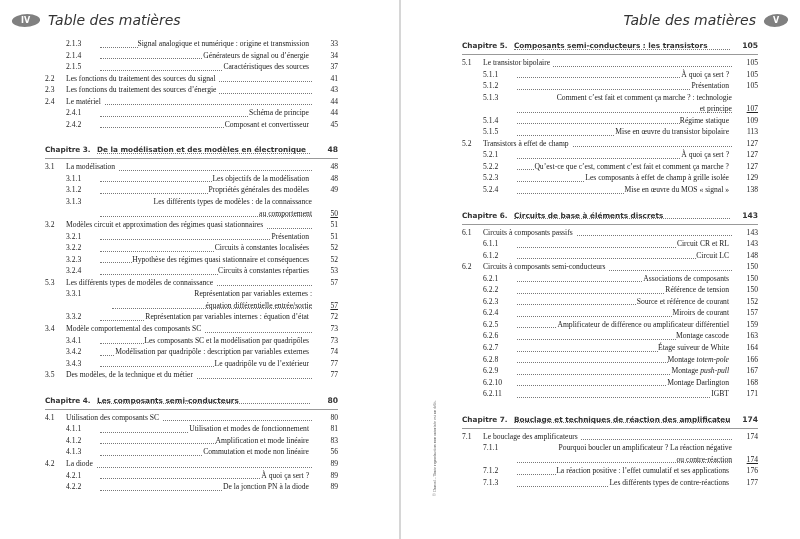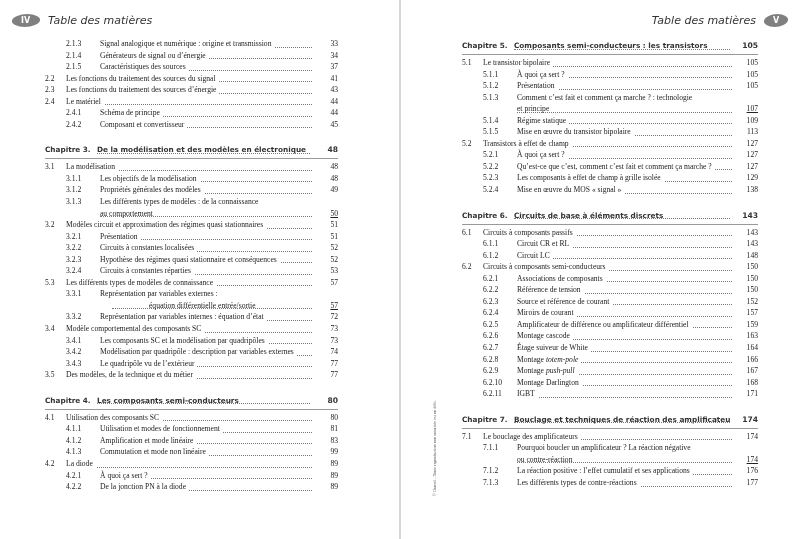--- a/index.html
+++ b/index.html
@@ -12,39 +12,39 @@
   #right-page { left:402px; width:398px; }
   .divider { position:absolute; left:399px; top:0; width:2px; height:539px; background:#d6d6d6; }
 
   .header { position:absolute; top:12px; height:16px; display:flex; align-items:center; }
   .badge {
     background:#808080; color:#fff; font-family:"DejaVu Sans", sans-serif; font-weight:bold;
     font-size:8px; height:13px; line-height:13px; text-align:center; border-radius:50% / 50%;
     transform:skewX(-12deg);
   }
   .badge span { display:inline-block; transform:skewX(12deg); }
-  .running-title { font-family:"DejaVu Sans", sans-serif; font-style:italic; font-size:11px; color:#333; }
+  .running-title { font-family:"DejaVu Sans", sans-serif; font-style:italic; font-size:14px; color:#333; }
   #left-header { left:12px; }
   #left-header .badge { width:28px; margin-right:8px; }
   #right-header { right:12px; }
   #right-header .badge { width:24px; margin-left:8px; }
 
   .toc { position:absolute; font-size:7.6px; line-height:11.55px; }
   #left-toc { left:45px; top:38px; width:293px; }
   #right-toc { left:60px; top:38px; width:296px; }
 
   .row { position:relative; height:11.55px; white-space:nowrap; }
   .row.two { height:23.1px; }
   .num { position:absolute; left:0; }
   .txt { position:absolute; right:26px; overflow:hidden; }
   .pg { position:absolute; right:0; width:24px; text-align:right; }
   .lvl1 .num { left:0; }
   .lvl1 .txt { left:21px; }
   .lvl2 .num { left:21px; }
-  .lvl2 .txt { left:55px; }
+  .lvl2 .txt { left:55px;text-align:right; }
   .txt .t { background:#fff; padding-right:3px; position:relative; z-index:1; }
   .txt .line2 { display:block; }
   .dots { position:absolute; left:0; right:0; bottom:2px; border-bottom:1px dotted #777; height:0; }
   .row.two .txt { height:23.1px; }
   .row.two .pg { top:11.55px;text-decoration:underline; }
 
   .chapter { position:relative; height:12px; margin-top:14px; margin-bottom:5px; white-space:nowrap;
     font-family:"DejaVu Sans", sans-serif; font-weight:bold; font-size:7.3px; color:#333; }
   .chapter.first { margin-top:2px; }
   .chapter .clabel { position:absolute; left:0; }
@@ -218,21 +218,21 @@
         <span class="pg">81</span>
       </div>
       <div class="row lvl2">
         <span class="num">4.1.2</span>
         <span class="txt"><span class="dots"></span><span class="t"><span>Amplification et mode linéaire</span></span></span>
         <span class="pg">83</span>
       </div>
       <div class="row lvl2">
         <span class="num">4.1.3</span>
         <span class="txt"><span class="dots"></span><span class="t"><span>Commutation et mode non linéaire</span></span></span>
-        <span class="pg">99</span>
+        <span class="pg">56</span>
       </div>
       <div class="row lvl1">
         <span class="num">4.2</span>
         <span class="txt"><span class="dots"></span><span class="t"><span>La diode</span></span></span>
         <span class="pg">89</span>
       </div>
       <div class="row lvl2">
         <span class="num">4.2.1</span>
         <span class="txt"><span class="dots"></span><span class="t"><span>À quoi ça sert ?</span></span></span>
         <span class="pg">89</span>

